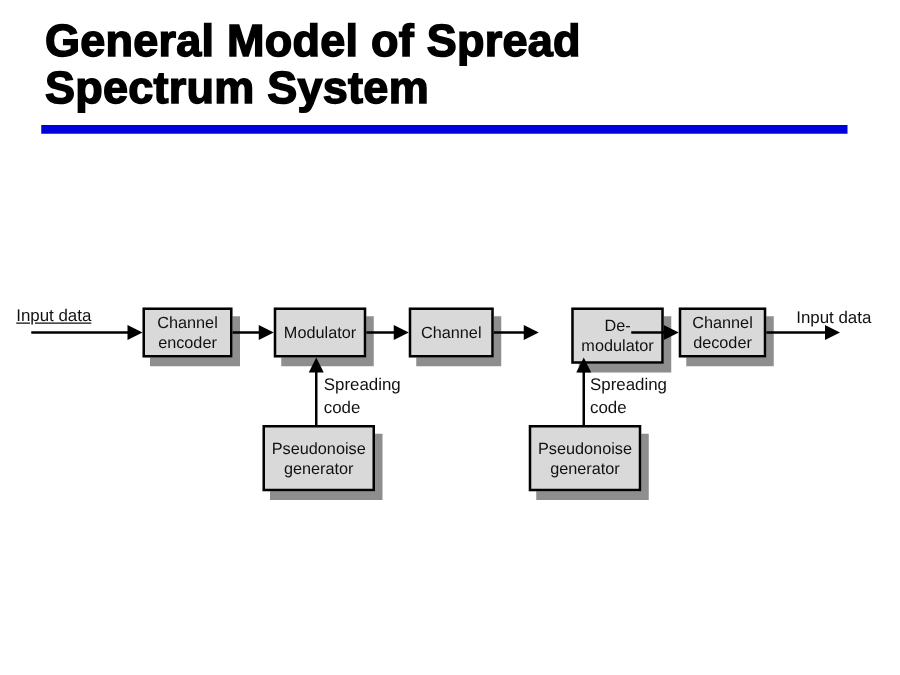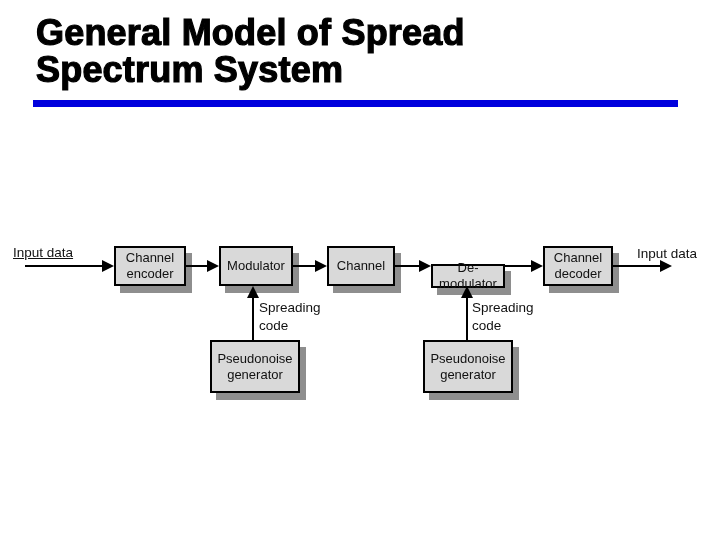--- a/index.html
+++ b/index.html
@@ -56,21 +56,21 @@
 
 <div class="diagram">
 
   <span class="dlabel" style="left:13px;top:244px;text-decoration:underline;">Input data</span>
   <span class="dlabel" style="left:637px;top:245px;">Input data</span>
 
   <div class="dbox" style="left:114px;top:246px;width:72px;height:40px;">Channel
 encoder</div>
   <div class="dbox" style="left:219px;top:246px;width:74px;height:40px;">Modulator</div>
   <div class="dbox" style="left:327px;top:246px;width:68px;height:40px;">Channel</div>
-  <div class="dbox" style="left:431px;top:246px;width:74px;height:24px;margin-top:18px;">De-
+  <div class="dbox" style="left:457px;top:246px;width:74px;height:45px;">De-
 modulator</div>
   <div class="dbox" style="left:543px;top:246px;width:70px;height:40px;">Channel
 decoder</div>
 
   <div class="dbox" style="left:210px;top:340px;width:90px;height:53px;">Pseudonoise
 generator</div>
   <div class="dbox" style="left:423px;top:340px;width:90px;height:53px;">Pseudonoise
 generator</div>
 
   <span class="dlabel" style="left:259px;top:299px;">Spreading

